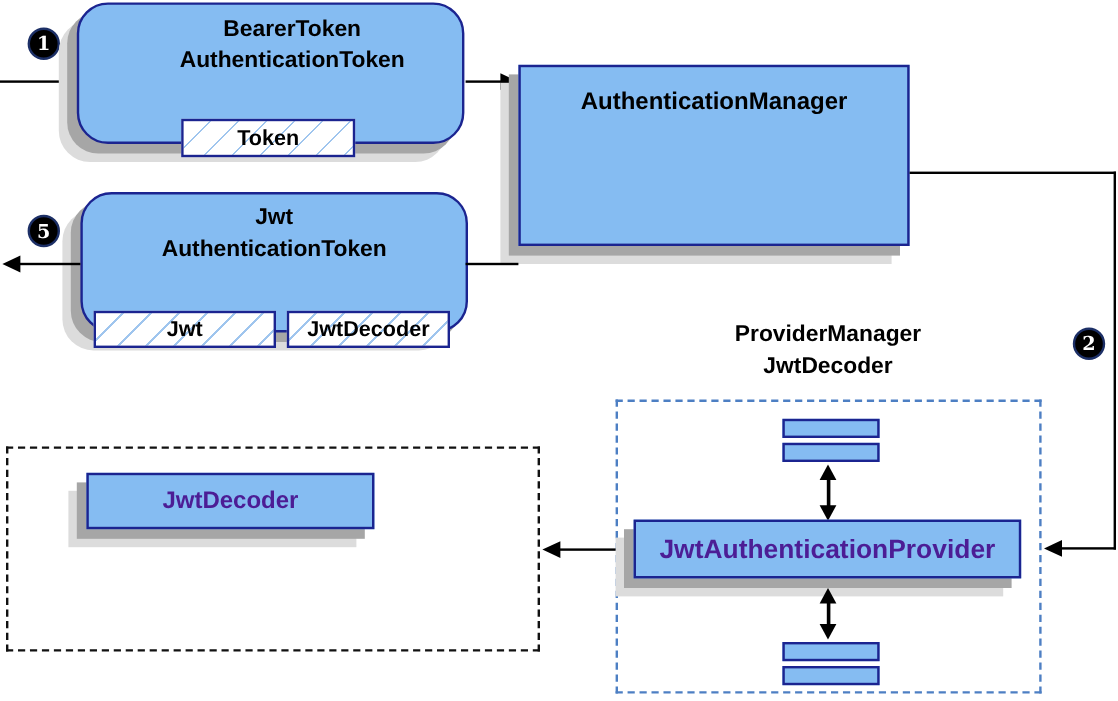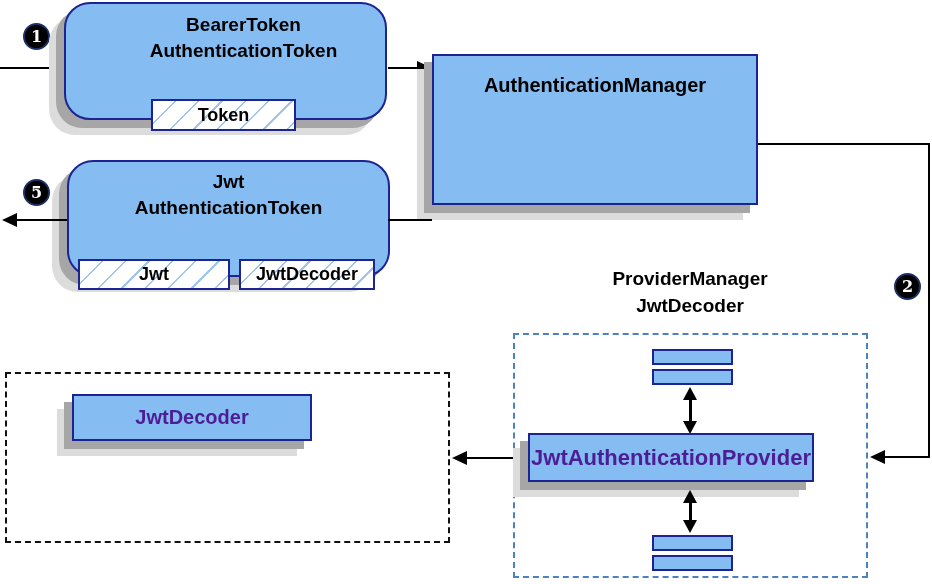--- a/index.html
+++ b/index.html
@@ -121,21 +121,21 @@
 
   <div class="dashed-blue hatch-lg" style="left:513px;top:333px;width:355px;height:245px;"></div>
 
   <div class="bar" style="left:652px;top:349px;width:81px;height:16px;"></div>
   <div class="bar" style="left:652px;top:369px;width:81px;height:16px;"></div>
 
   <div class="vline" style="left:689px;top:395px;height:33px;width:3px;"></div>
   <div class="tri tri-up" style="left:683px;top:387px;"></div>
   <div class="tri tri-down" style="left:683px;top:421px;"></div>
 
-  <div class="plain-box" style="left:528px;top:433px;width:286px;height:49px;font-size:22px;">
+  <div class="plain-box" style="left:528px;top:433px;width:323px;height:49px;font-size:22px;">
     <span>JwtAuthenticationProvider</span>
   </div>
 
   <div class="vline" style="left:689px;top:498px;height:28px;width:3px;"></div>
   <div class="tri tri-up" style="left:683px;top:490px;"></div>
   <div class="tri tri-down" style="left:683px;top:520px;"></div>
 
   <div class="bar" style="left:652px;top:535px;width:81px;height:16px;"></div>
   <div class="bar" style="left:652px;top:555px;width:81px;height:16px;"></div>
 

